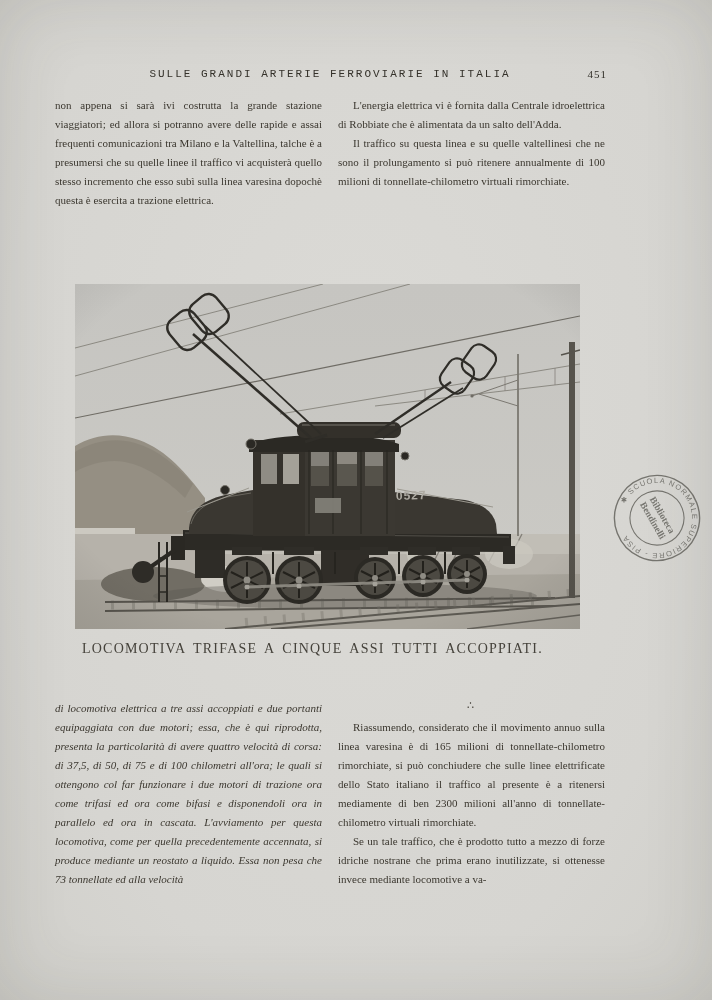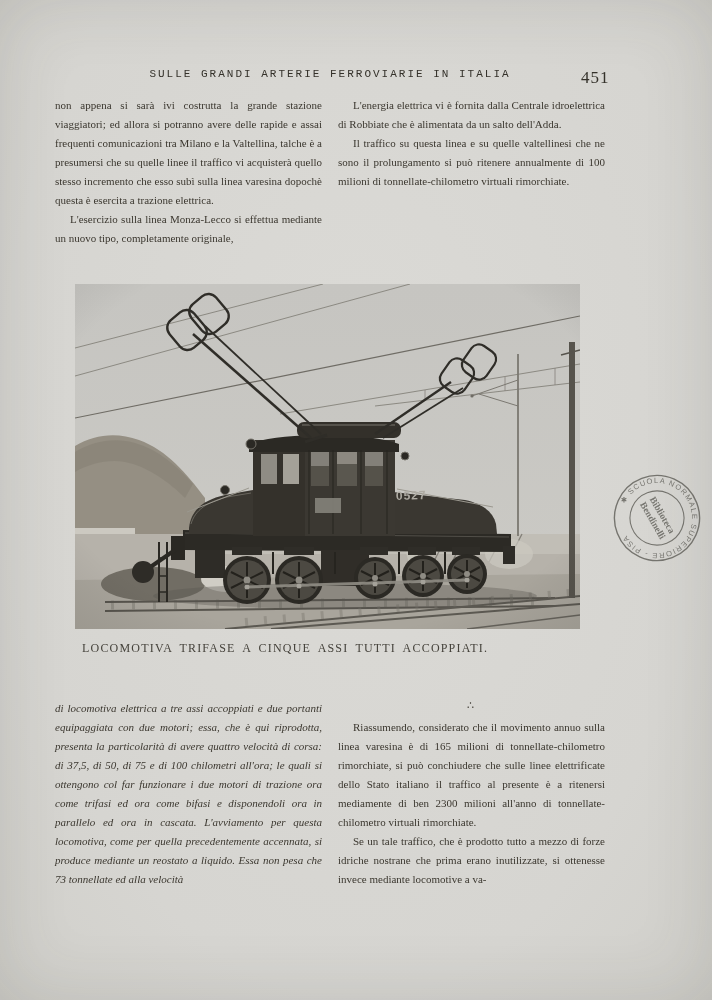--- a/index.html
+++ b/index.html
@@ -12,60 +12,59 @@
     color:#3b372f;
   }
   .running-title{
     position:absolute;top:68px;left:55px;width:550px;
     text-align:center;font-size:11px;letter-spacing:2px;color:#34312a;
     white-space:nowrap;
     font-family:Liberation Mono, monospace;
   }
   .page-number{
     position:absolute;top:68px;left:581px;width:26px;
-    font-size:17px;letter-spacing:1px;color:#34312a;text-align:right;
+    font-size:11px;letter-spacing:1px;color:#34312a;text-align:right;
   }
   .col{
     position:absolute;width:267px;font-size:11px;line-height:19px;
     text-align:justify;color:#3b372f;
   }
   .col p{margin:0;}
   .col p.ind{text-indent:15px;}
   #col-tl{left:55px;top:96px;}
   #col-tr{left:338px;top:96px;}
   #col-bl{left:55px;top:699px;font-style:italic;}
   #col-br{left:338px;top:699px;}
   .asterism{
     text-align:center;font-size:11px;line-height:12px;margin:0 0 7px 0;
     color:#45413a;letter-spacing:2px;
   }
   .photo{
     position:absolute;left:75px;top:284px;width:505px;height:345px;display:block;
   }
   .caption{
-    position:absolute;left:82px;top:641px;width:505px;
-    font-size:12px;letter-spacing:1.2px;word-spacing:3px;
+    position:absolute;left:60px;top:641px;width:505px;
+    text-align:center;font-size:14px;letter-spacing:1.2px;word-spacing:3px;
     color:#45423b;
   }
   .stamp{
     position:absolute;left:587px;top:448px;width:140px;height:140px;display:block;
     opacity:.8;filter:blur(.35px);
   }
 </style>
 </head>
 <body>
 
 <div class="page" lang="it">
 
   <div class="running-title">SULLE GRANDI ARTERIE FERROVIARIE IN ITALIA</div>
   <div class="page-number">451</div>
 
   <div class="col" id="col-tl">
     <p>non appena si sarà ivi costrutta la grande stazione viaggiatori; ed allora si potranno avere delle rapide e assai frequenti comunicazioni tra Milano e la Valtellina, talche è a presumersi che su quelle linee il traffico vi acquisterà quello stesso incremento che esso subì sulla linea varesina dopochè questa è esercita a trazione elettrica.</p>
-    <p class="ind">L'esercizio sulla linea Monza-Lecco si effettua mediante un nuovo tipo, completamente originale,</p>
   </div>
 
   <div class="col" id="col-tr">
     <p class="ind">L'energia elettrica vi è fornita dalla Centrale idroelettrica di Robbiate che è alimentata da un salto dell'Adda.</p>
     <p class="ind">Il traffico su questa linea e su quelle valtellinesi che ne sono il prolungamento si può ritenere annualmente di 100 milioni di tonnellate-chilometro virtuali rimorchiate.</p>
   </div>
 
   <svg class="photo" viewBox="0 0 505 345" xmlns="http://www.w3.org/2000/svg">
     <defs>
       <linearGradient id="sky" x1="0" y1="0" x2="0" y2="1">

